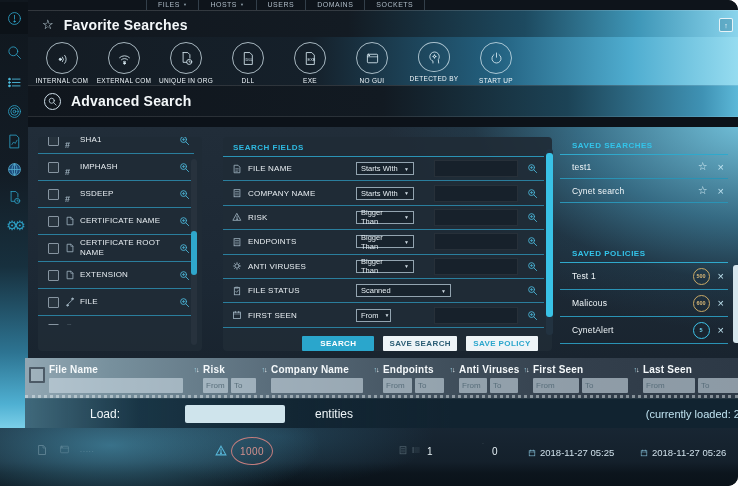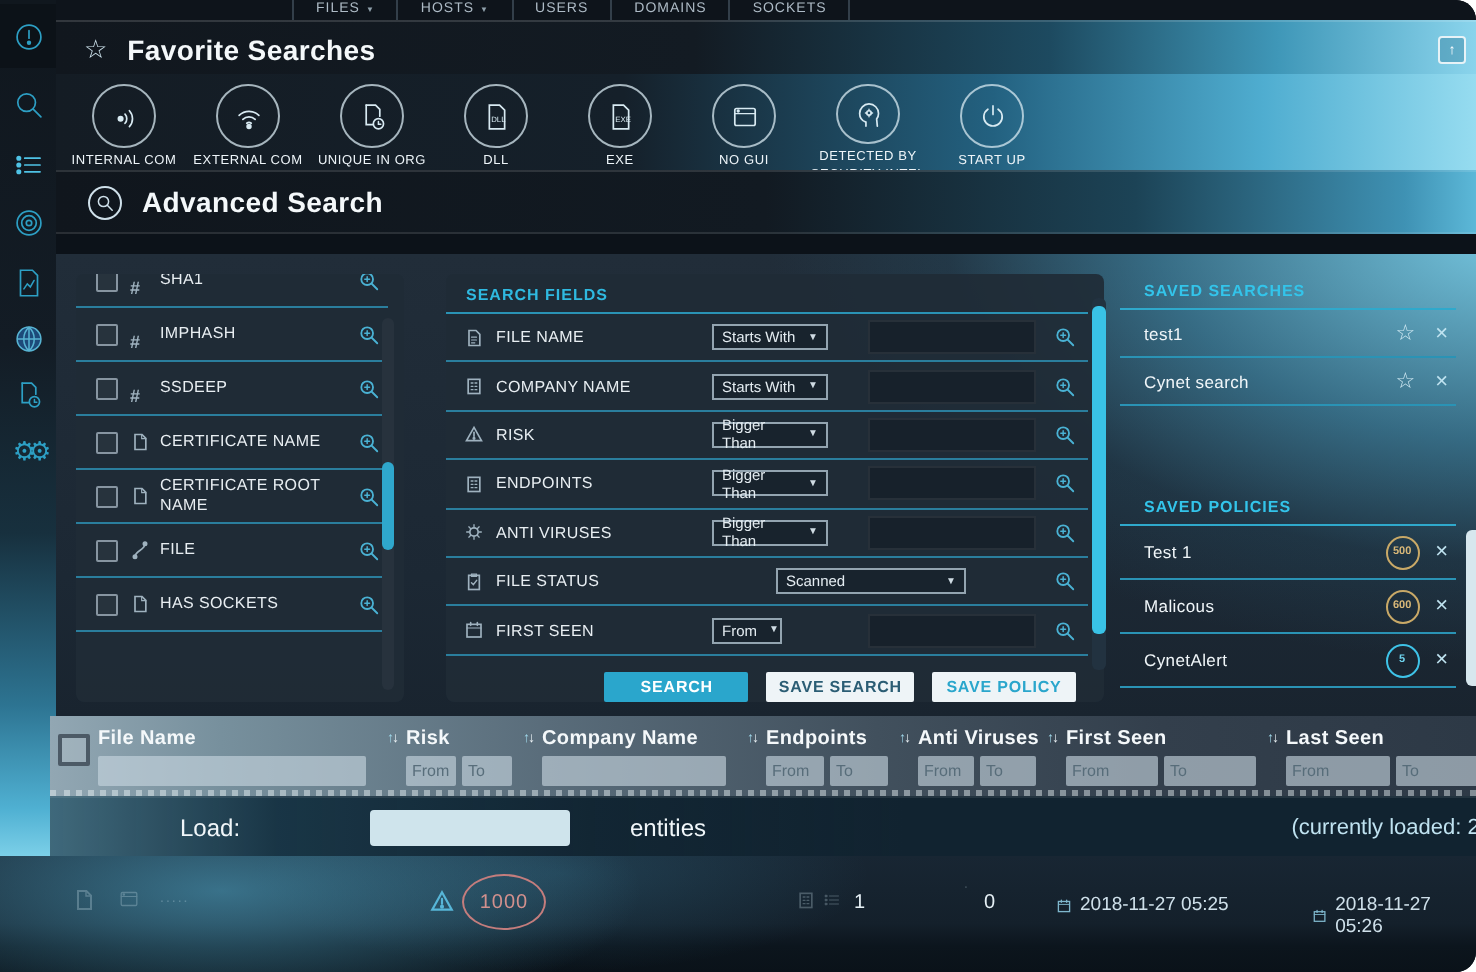--- a/index.html
+++ b/index.html
@@ -80,21 +80,21 @@
   #df-thumb{position:absolute;left:0;top:72px;width:6px;height:44px;background:#2fa7cc;border-radius:3px;}
 
   
   .sf-row{height:23.4px;display:flex;align-items:center;border-bottom:1px solid #2a7e9d;position:relative;margin-right:8px;}
   .sf-icon{width:10px;height:10px;margin-left:9px;color:#9fb2bf;flex:none;}
   .sf-label{font-size:8px;color:#e8eef2;margin-left:6px;letter-spacing:.2px;}
   .sf-op{position:absolute;left:133px;height:13px;border:1px solid #93a4b0;background:#18232d;color:#e4ecf1;
     font-size:7.5px;display:flex;align-items:center;padding:0 4px;box-sizing:border-box;}
   .sf-op .op-caret{margin-left:auto;font-size:5px;color:#cfdbe3;padding-left:6px;}
   .sf-op.normal{width:58px;}
-  .sf-op.wide{width:95px;margin-left:32px;}
+  .sf-op.wide{width:95px;}
   .sf-op.narrow{width:35px;}
   .sf-input{position:absolute;left:211px;width:78px;height:13px;background:#17212b;border:1px solid rgba(255,255,255,.07);}
   .sf-zoom{position:absolute;right:6px;width:11px;height:11px;color:#4ab2d4;}
   #sf-buttons{display:flex;justify-content:flex-end;align-items:center;margin:8px 14px 0 0;gap:9px;}
   .btn{height:15px;min-width:60px;padding:0 6px;font-size:8px;font-weight:bold;letter-spacing:.4px;
     display:flex;align-items:center;justify-content:center;border-radius:1px;cursor:default;}
   .btn-search{background:#2aa6cc;color:#ffffff;}
   .btn-savesearch{background:#eef4f7;color:#2b5d74;}
   .btn-savepolicy{background:#eef4f7;color:#2aa6cc;}
   #sf-scrollbar{position:absolute;left:518px;top:22px;width:7px;height:186px;background:#223240;border-radius:3px;}
@@ -418,20 +418,37 @@
           </div>
           <div class="df-row">
             <span class="df-check"></span>
             <span class="icon df-icon">
               <svg viewBox="0 0 12 12" fill="none" stroke="currentColor" stroke-width="1" stroke-linecap="round">
                 <path d="M3 1.5h4.2L9.5 3.8V10.5H3z"></path>
                 <path d="M7 1.5v2.5h2.5" stroke-width=".7"></path>
               </svg>
             </span>
             <span class="df-label">CERTIFICATE ROOT NAME</span>
+            <span class="df-zoom icon">
+              <svg viewBox="0 0 12 12" fill="none" stroke="currentColor" stroke-width="1" stroke-linecap="round">
+                <circle cx="5" cy="5" r="3.2"></circle>
+                <path d="M7.5 7.5 10.5 10.5"></path>
+                <path d="M3.7 5h2.6M5 3.7v2.6" stroke-width=".8"></path>
+              </svg>
+            </span>
+          </div>
+          <div class="df-row">
+            <span class="df-check"></span>
+            <span class="icon df-icon">
+              <svg viewBox="0 0 12 12" fill="none" stroke="currentColor" stroke-width="1" stroke-linecap="round">
+                <path d="M3 1.5h4.2L9.5 3.8V10.5H3z"></path>
+                <path d="M7 1.5v2.5h2.5" stroke-width=".7"></path>
+              </svg>
+            </span>
+            <span class="df-label">EXTENSION</span>
             <span class="df-zoom icon">
               <svg viewBox="0 0 12 12" fill="none" stroke="currentColor" stroke-width="1" stroke-linecap="round">
                 <circle cx="5" cy="5" r="3.2"></circle>
                 <path d="M7.5 7.5 10.5 10.5"></path>
                 <path d="M3.7 5h2.6M5 3.7v2.6" stroke-width=".8"></path>
               </svg>
             </span>
           </div>
           <div class="df-row">
             <span class="df-check"></span>
@@ -792,21 +809,21 @@
     <div class="sb-ts" style="left:528px;">
       <span class="icon" id="cal1">
           <svg viewBox="0 0 12 12" fill="none" stroke="currentColor" stroke-width="1" stroke-linecap="round">
             <rect x="1.8" y="2.6" width="8.4" height="7.6"></rect>
             <path d="M1.8 4.8h8.4" stroke-width=".7"></path>
             <path d="M4 1.6v1.6M8 1.6v1.6"></path>
           </svg>
         </span>
       <span>2018-11-27 05:25</span>
     </div>
-    <div class="sb-ts" style="left:656px;justify-content:space-between;">
+    <div class="sb-ts" style="left:640px;justify-content:space-between;">
       <span class="icon" id="cal2">
           <svg viewBox="0 0 12 12" fill="none" stroke="currentColor" stroke-width="1" stroke-linecap="round">
             <rect x="1.8" y="2.6" width="8.4" height="7.6"></rect>
             <path d="M1.8 4.8h8.4" stroke-width=".7"></path>
             <path d="M4 1.6v1.6M8 1.6v1.6"></path>
           </svg>
         </span>
       <span>2018-11-27 05:26</span>
     </div>
   </footer>

